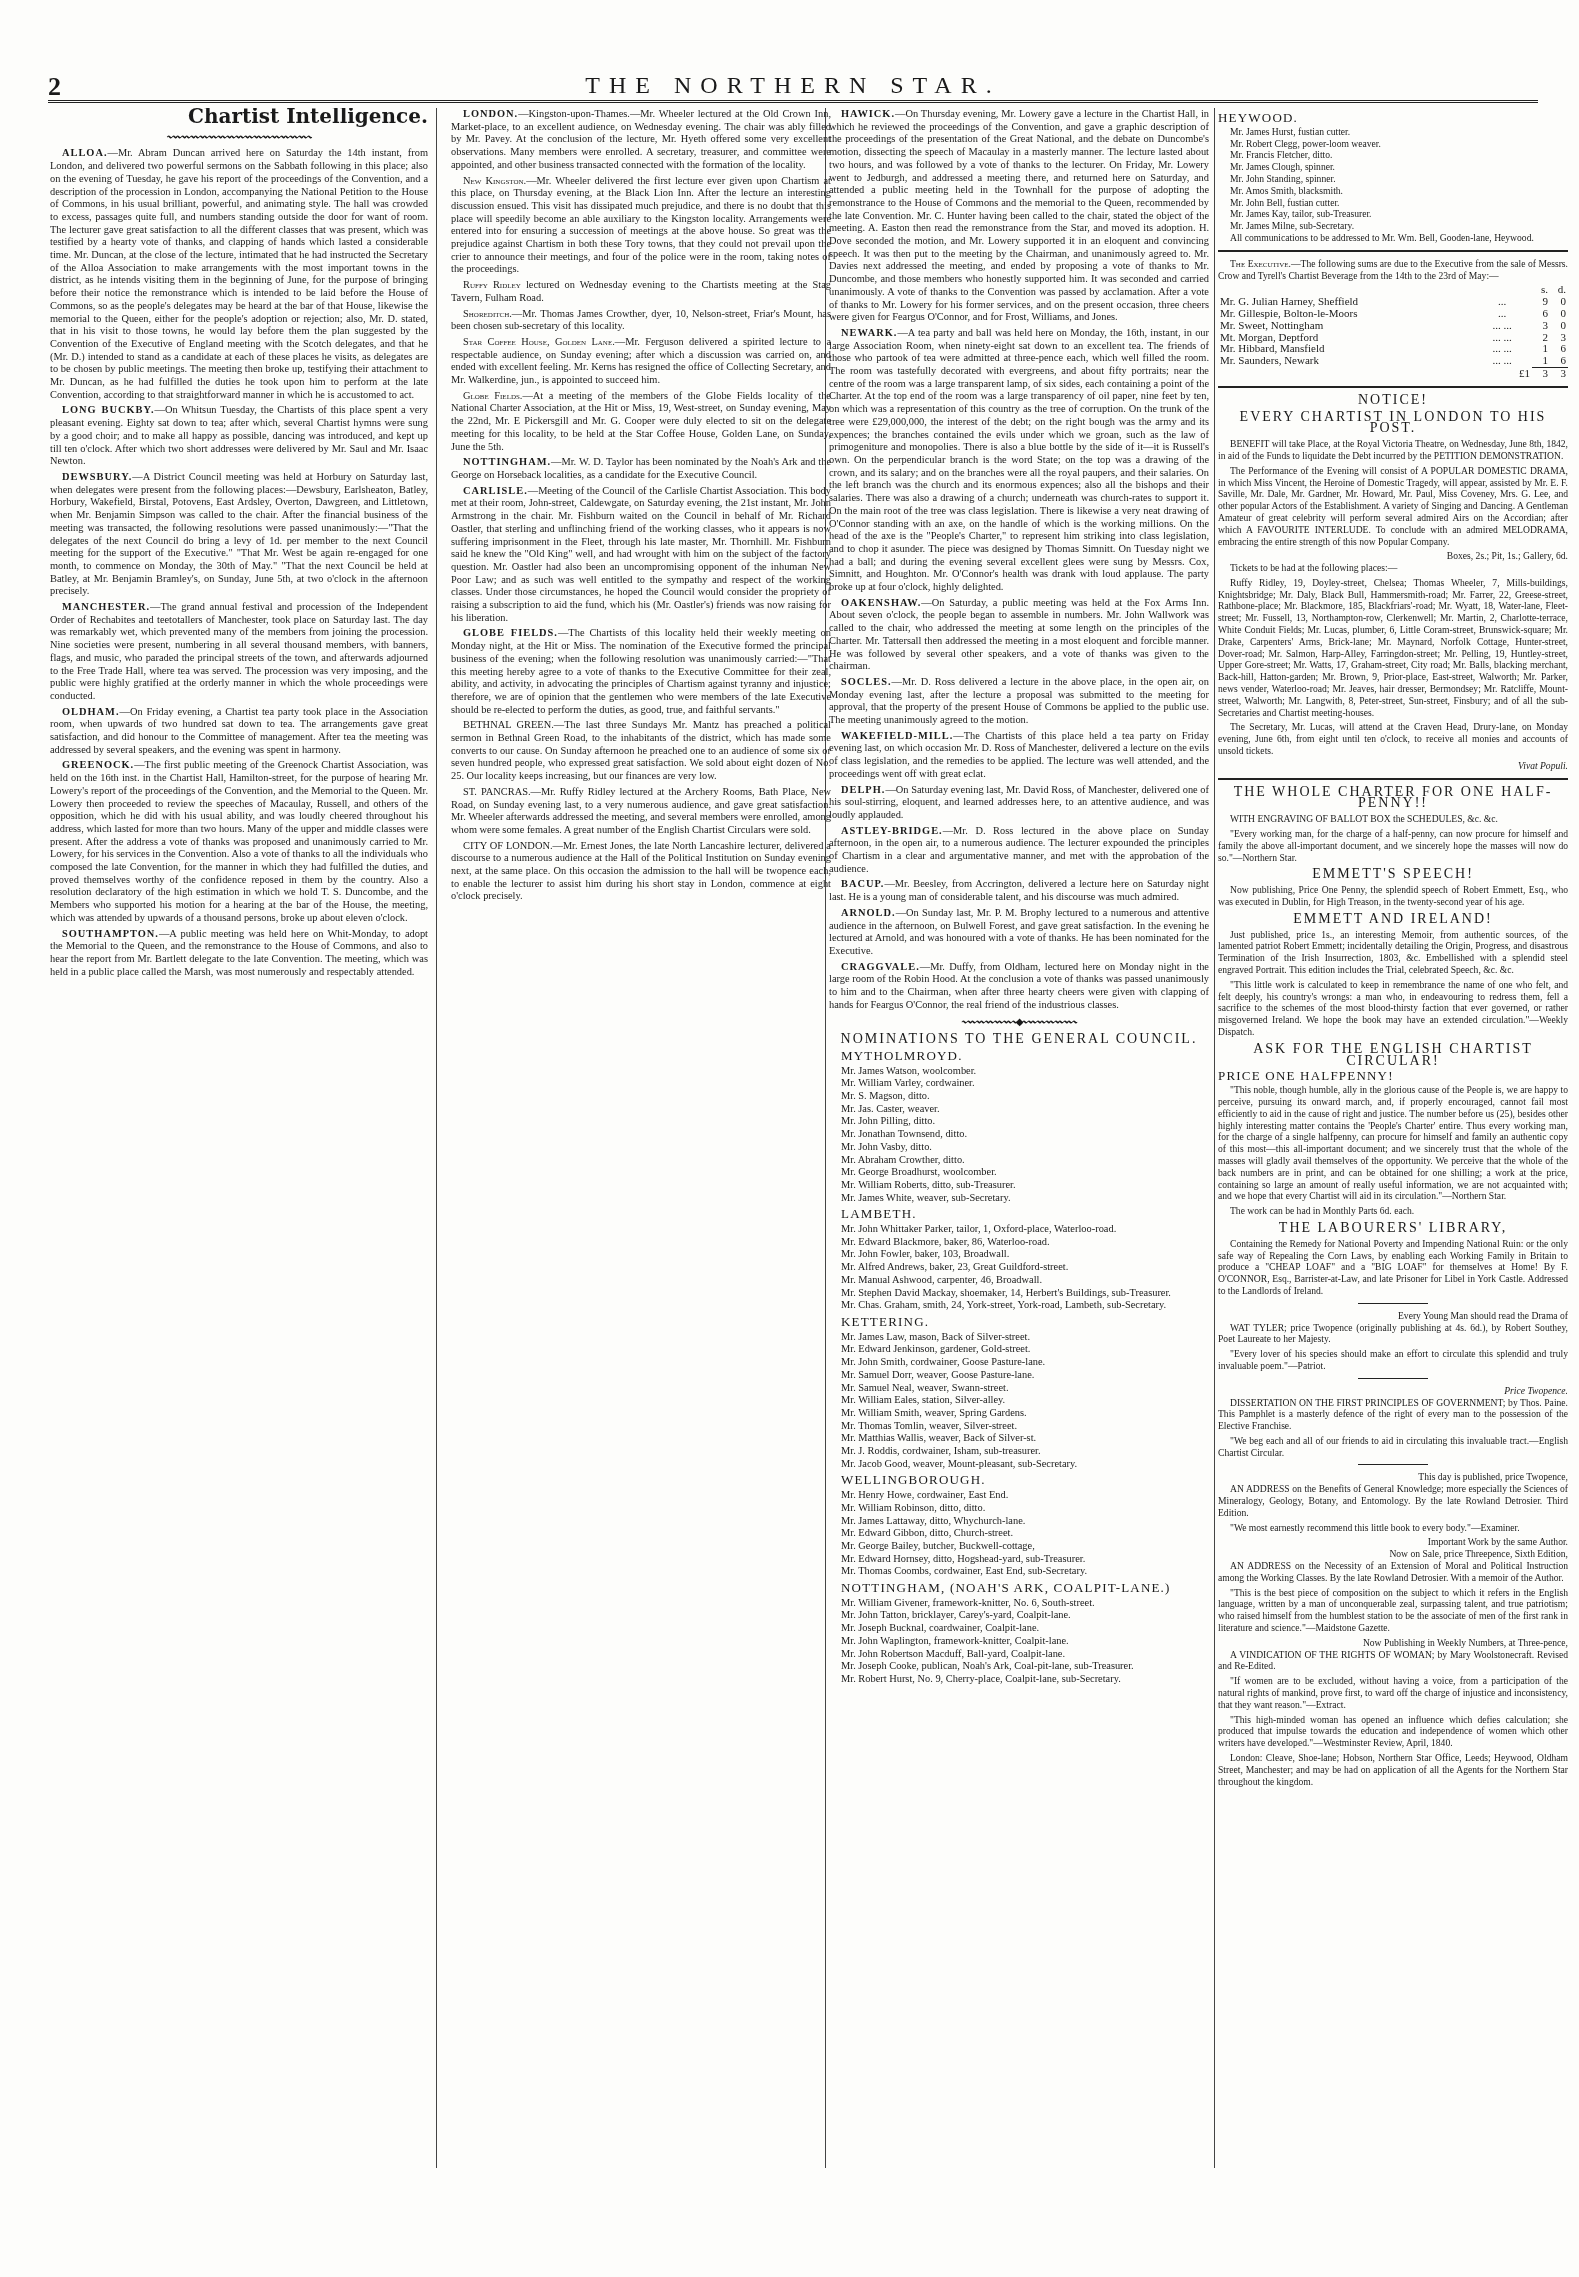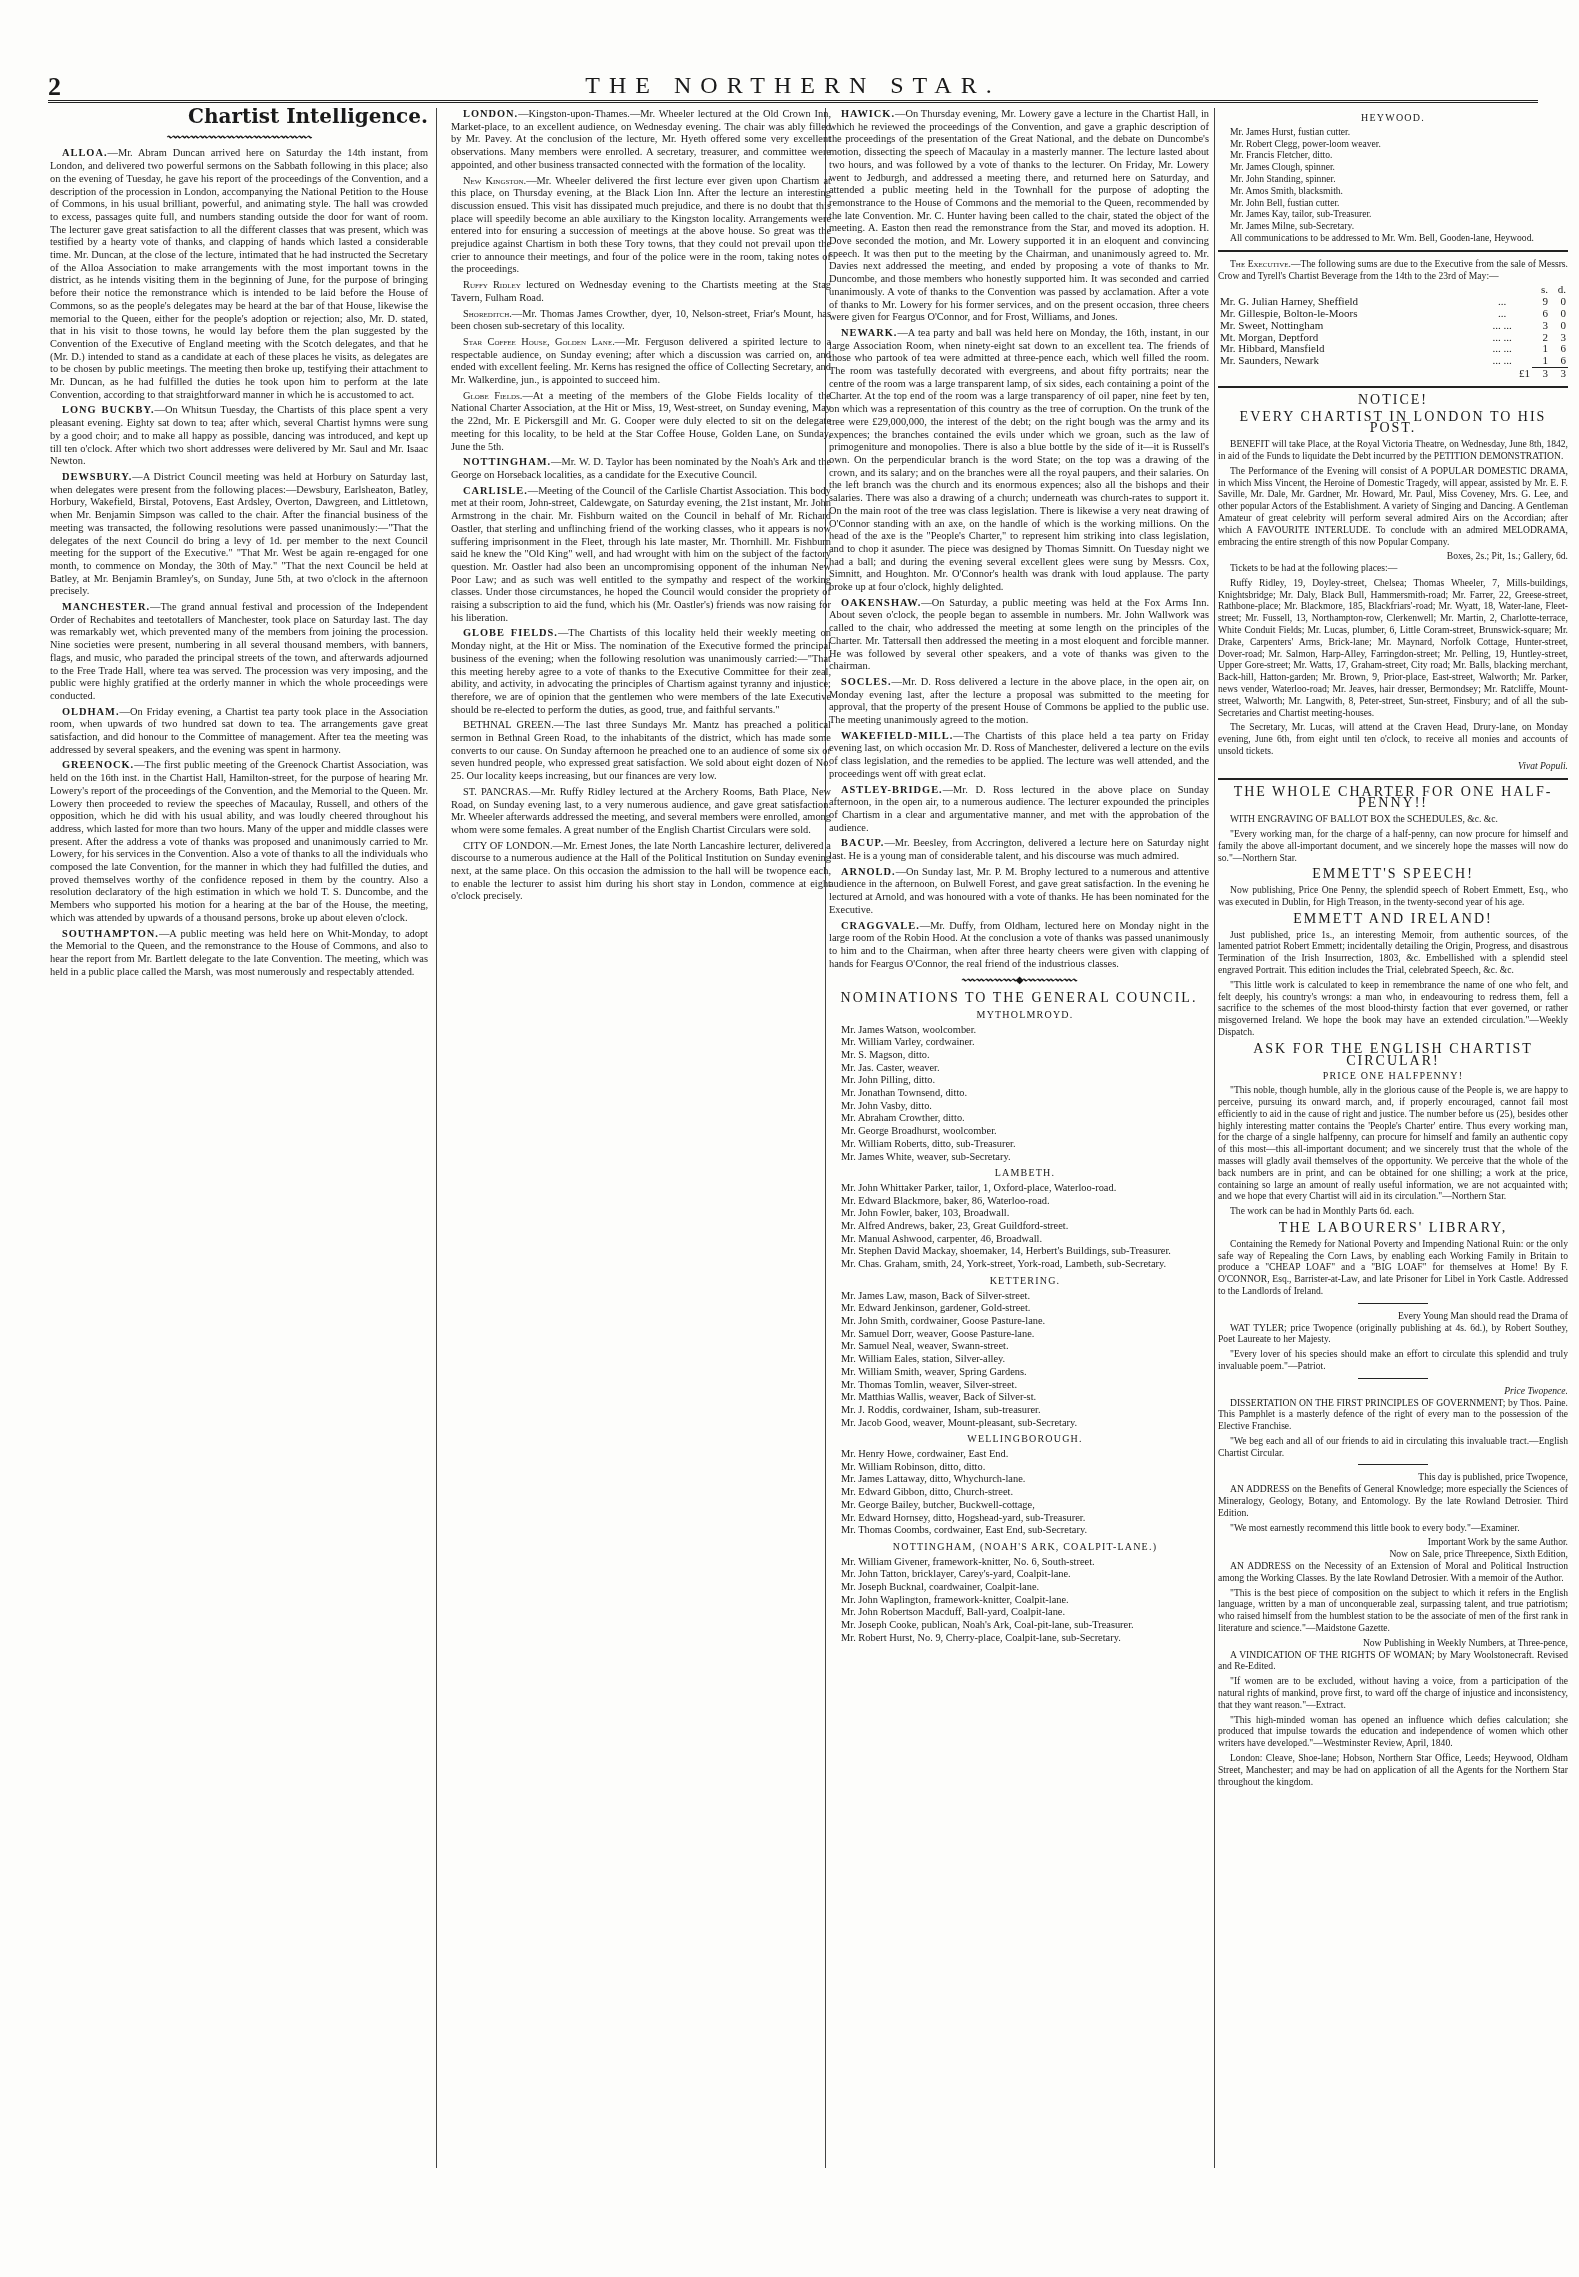--- a/index.html
+++ b/index.html
@@ -7,21 +7,21 @@
   .masthead { position: absolute; left: 48px; top: 72px; width: 1490px; height: 24px; }
   .page-num { position: absolute; left: 0; top: 0; font-size: 26px; font-weight: bold; }
   .paper-title { position: absolute; left: 0; right: 0; top: 0; text-align: center; font-size: 24px; letter-spacing: 9px; font-weight: normal; }
   .rule-top { position: absolute; left: 48px; width: 1490px; top: 100px; border-top: 3px double #222; height: 4px; }
   .col { position: absolute; top: 108px; width: 378px; font-size: 10.4px; line-height: 12.7px; text-align: justify; overflow: hidden; }
   .vrule { position: absolute; top: 108px; width: 0; border-left: 1px solid #444; height: 2060px; }
   p { text-indent: 12px; margin-bottom: 3px; }
   .lead { font-weight: bold; letter-spacing: 1px; }
   .sc { font-variant: small-caps; }
   .hd { text-align: center; font-size: 14px; letter-spacing: 2px; margin: 5px 0 4px; text-indent: 0; }
-  .hd-sm { text-align: center; font-size: 10px; letter-spacing: 1.2px; margin: 4px 0 2px; text-indent: 0; }
+  .hd-sm { font-size: 13px; letter-spacing: 1.2px; margin: 4px 0 2px; text-indent: 0; }
   .blk { text-align: right; font-family: "DejaVu Serif", serif; font-size: 20px; font-weight: bold; margin: 2px 0 8px; text-indent: 0; }
   .center { text-align: right; text-indent: 0; }
   .hr { border-top: 2px solid #222; margin: 6px 0; }
   .hr-short { width: 70px; margin: 6px auto; border-top: 1px solid #222; }
   .hr-orn { text-align: center; letter-spacing: -1px; font-size: 10px; margin: 4px 0; text-indent: 0; }
   .names div { padding-left: 14px; text-indent: -2px; }
   .sums { width: 100%; border-collapse: collapse; font-size: 11px; }
   .sums td { padding: 0 2px; }
   .sums td.n { text-align: right; width: 18px; }
   .sums td.dots { width: 60px; text-align: center; }
@@ -66,20 +66,21 @@
   <p><span class="sc">ST. PANCRAS.</span><span>—Mr. Ruffy Ridley lectured at the Archery Rooms, Bath Place, New Road, on Sunday evening last, to a very numerous audience, and gave great satisfaction. Mr. Wheeler afterwards addressed the meeting, and several members were enrolled, among whom were some females. A great number of the English Chartist Circulars were sold.</span></p>
   <p><span class="sc">CITY OF LONDON.</span><span>—Mr. Ernest Jones, the late North Lancashire lecturer, delivered a discourse to a numerous audience at the Hall of the Political Institution on Sunday evening next, at the same place. On this occasion the admission to the hall will be twopence each, to enable the lecturer to assist him during his short stay in London, commence at eight o'clock precisely.</span></p>
 </div>
 
 <div class="col" style="left:829px;width:380px;">
   <p><span class="lead">HAWICK.</span><span>—On Thursday evening, Mr. Lowery gave a lecture in the Chartist Hall, in which he reviewed the proceedings of the Convention, and gave a graphic description of the proceedings of the presentation of the Great National, and the debate on Duncombe's motion, dissecting the speech of Macaulay in a masterly manner. The lecture lasted about two hours, and was followed by a vote of thanks to the lecturer. On Friday, Mr. Lowery went to Jedburgh, and addressed a meeting there, and returned here on Saturday, and attended a public meeting held in the Townhall for the purpose of adopting the remonstrance to the House of Commons and the memorial to the Queen, recommended by the late Convention. Mr. C. Hunter having been called to the chair, stated the object of the meeting. A. Easton then read the remonstrance from the Star, and moved its adoption. H. Dove seconded the motion, and Mr. Lowery supported it in an eloquent and convincing speech. It was then put to the meeting by the Chairman, and unanimously agreed to. Mr. Davies next addressed the meeting, and ended by proposing a vote of thanks to Mr. Duncombe, and those members who honestly supported him. It was seconded and carried unanimously. A vote of thanks to the Convention was passed by acclamation. After a vote of thanks to Mr. Lowery for his former services, and on the present occasion, three cheers were given for Feargus O'Connor, and for Frost, Williams, and Jones.</span></p>
   <p><span class="lead">NEWARK.</span><span>—A tea party and ball was held here on Monday, the 16th, instant, in our large Association Room, when ninety-eight sat down to an excellent tea. The friends of those who partook of tea were admitted at three-pence each, which well filled the room. The room was tastefully decorated with evergreens, and about fifty portraits; near the centre of the room was a large transparent lamp, of six sides, each containing a point of the Charter. At the top end of the room was a large transparency of oil paper, nine feet by ten, on which was a representation of this country as the tree of corruption. On the trunk of the tree were £29,000,000, the interest of the debt; on the right bough was the army and its expences; the branches contained the evils under which we groan, such as the law of primogeniture and monopolies. There is also a blue bottle by the side of it—it is Russell's own. On the perpendicular branch is the word State; on the top was a drawing of the crown, and its salary; and on the branches were all the royal paupers, and their salaries. On the left branch was the church and its enormous expences; also all the bishops and their salaries. There was also a drawing of a church; underneath was church-rates to support it. On the main root of the tree was class legislation. There is likewise a very neat drawing of O'Connor standing with an axe, on the handle of which is the working millions. On the head of the axe is the "People's Charter," to represent him striking into class legislation, and to chop it asunder. The piece was designed by Thomas Simnitt. On Tuesday night we had a ball; and during the evening several excellent glees were sung by Messrs. Cox, Simnitt, and Houghton. Mr. O'Connor's health was drank with loud applause. The party broke up at four o'clock, highly delighted.</span></p>
   <p><span class="lead">OAKENSHAW.</span><span>—On Saturday, a public meeting was held at the Fox Arms Inn. About seven o'clock, the people began to assemble in numbers. Mr. John Wallwork was called to the chair, who addressed the meeting at some length on the principles of the Charter. Mr. Tattersall then addressed the meeting in a most eloquent and forcible manner. He was followed by several other speakers, and a vote of thanks was given to the chairman.</span></p>
   <p><span class="lead">SOCLES.</span><span>—Mr. D. Ross delivered a lecture in the above place, in the open air, on Monday evening last, after the lecture a proposal was submitted to the meeting for approval, that the property of the present House of Commons be applied to the public use. The meeting unanimously agreed to the motion.</span></p>
   <p><span class="lead">WAKEFIELD-MILL.</span><span>—The Chartists of this place held a tea party on Friday evening last, on which occasion Mr. D. Ross of Manchester, delivered a lecture on the evils of class legislation, and the remedies to be applied. The lecture was well attended, and the proceedings went off with great eclat.</span></p>
+  <p><span class="lead">DELPH.</span><span>—On Saturday evening last, Mr. David Ross, of Manchester, delivered one of his soul-stirring, eloquent, and learned addresses here, to an attentive audience, and was loudly applauded.</span></p>
   <p><span class="lead">ASTLEY-BRIDGE.</span><span>—Mr. D. Ross lectured in the above place on Sunday afternoon, in the open air, to a numerous audience. The lecturer expounded the principles of Chartism in a clear and argumentative manner, and met with the approbation of the audience.</span></p>
   <p><span class="lead">BACUP.</span><span>—Mr. Beesley, from Accrington, delivered a lecture here on Saturday night last. He is a young man of considerable talent, and his discourse was much admired.</span></p>
   <p><span class="lead">ARNOLD.</span><span>—On Sunday last, Mr. P. M. Brophy lectured to a numerous and attentive audience in the afternoon, on Bulwell Forest, and gave great satisfaction. In the evening he lectured at Arnold, and was honoured with a vote of thanks. He has been nominated for the Executive.</span></p>
   <p><span class="lead">CRAGGVALE.</span><span>—Mr. Duffy, from Oldham, lectured here on Monday night in the large room of the Robin Hood. At the conclusion a vote of thanks was passed unanimously to him and to the Chairman, when after three hearty cheers were given with clapping of hands for Feargus O'Connor, the real friend of the industrious classes.</span></p>
   <div class="hr-orn">〰〰〰〰〰〰◆〰〰〰〰〰〰</div>
   <div class="hd">NOMINATIONS TO THE GENERAL COUNCIL.</div>
   <div class="names">
     <div class="hd-sm">MYTHOLMROYD.</div>
     <div>Mr. James Watson, woolcomber.</div>
       <div>Mr. William Varley, cordwainer.</div>

